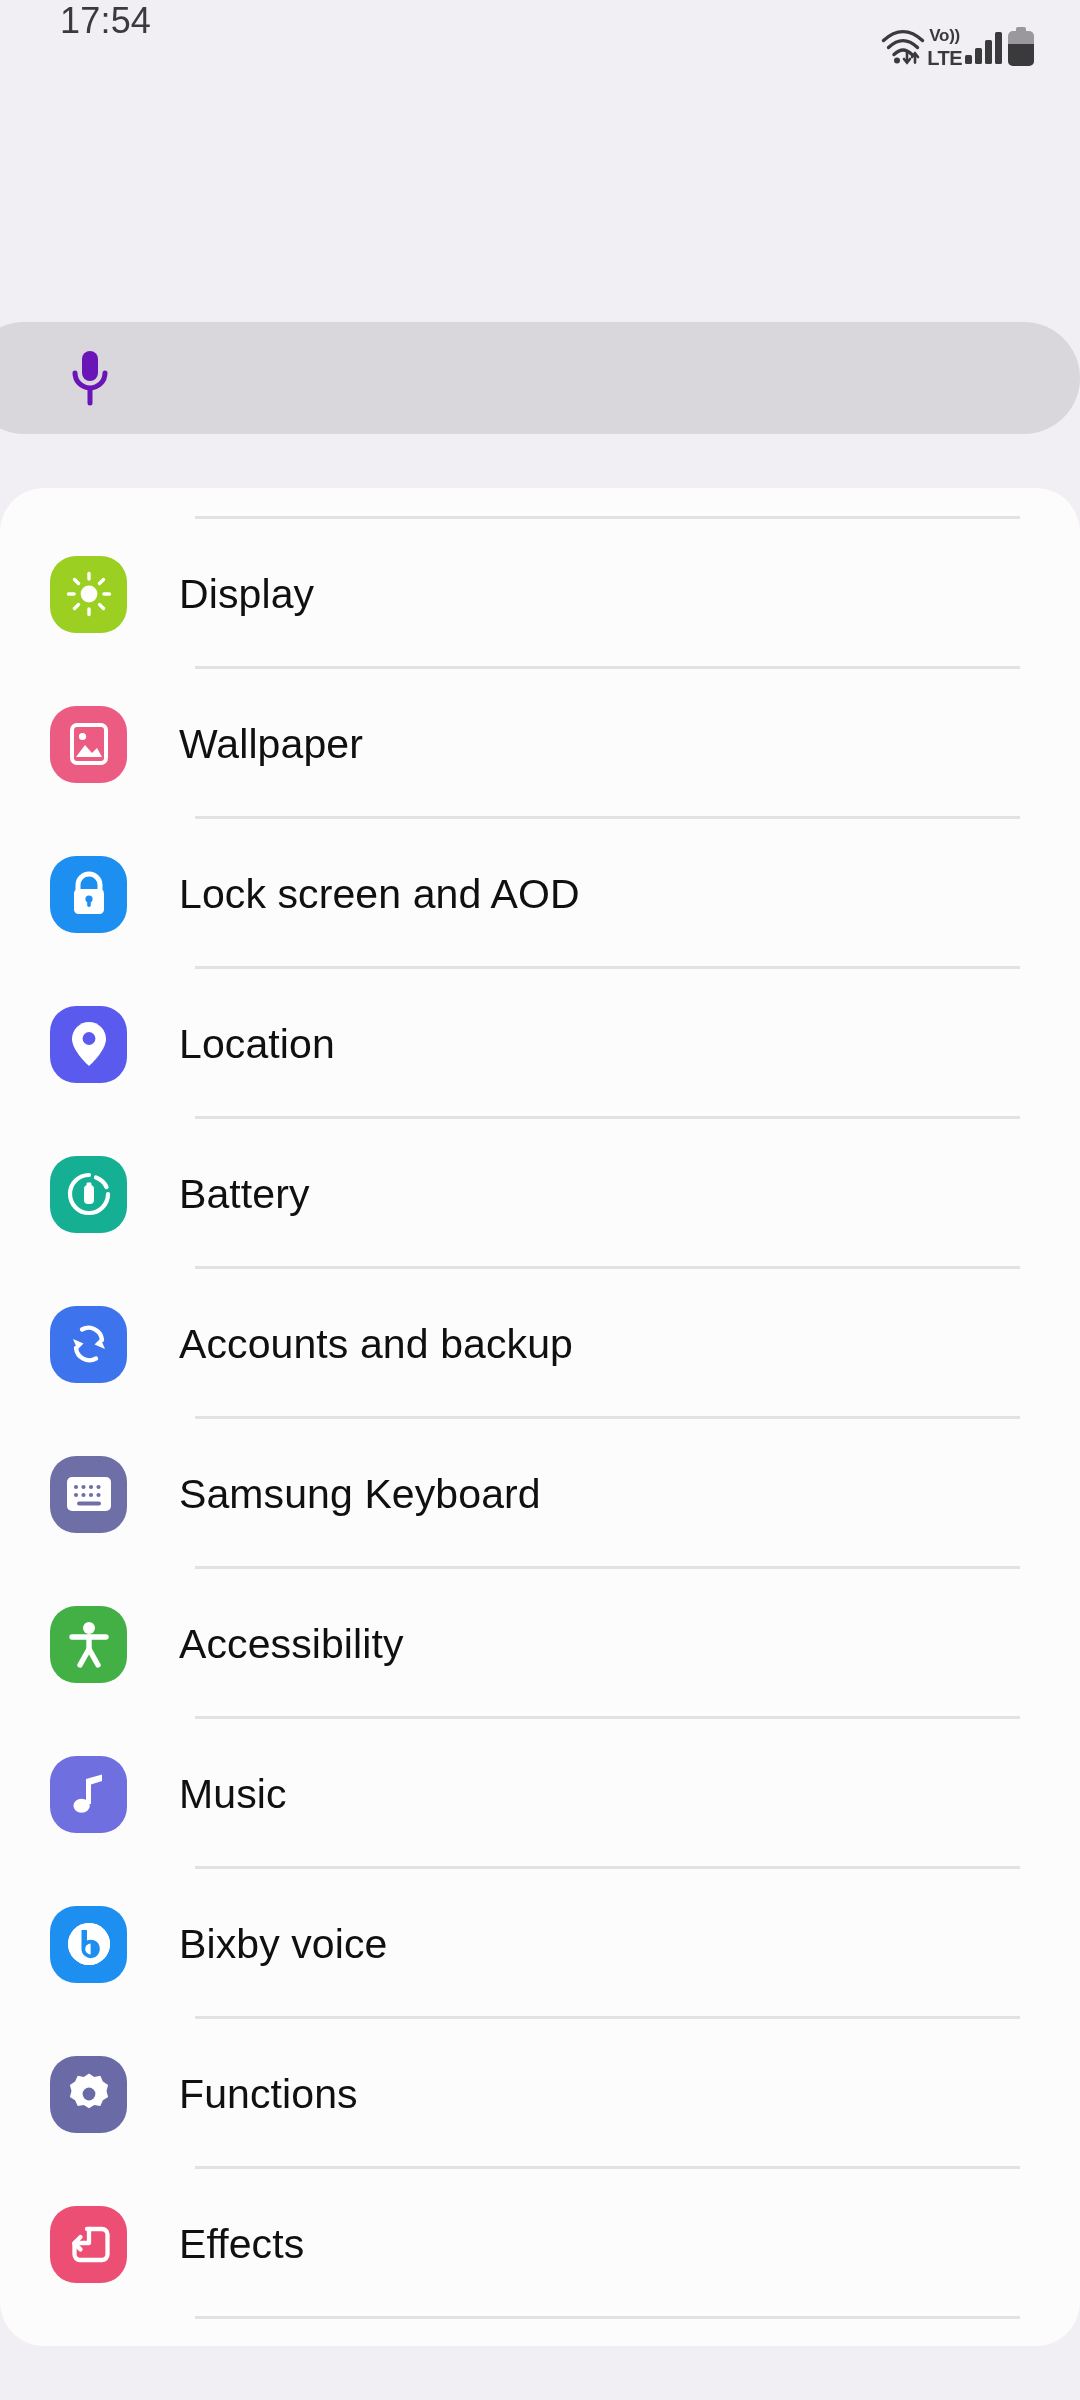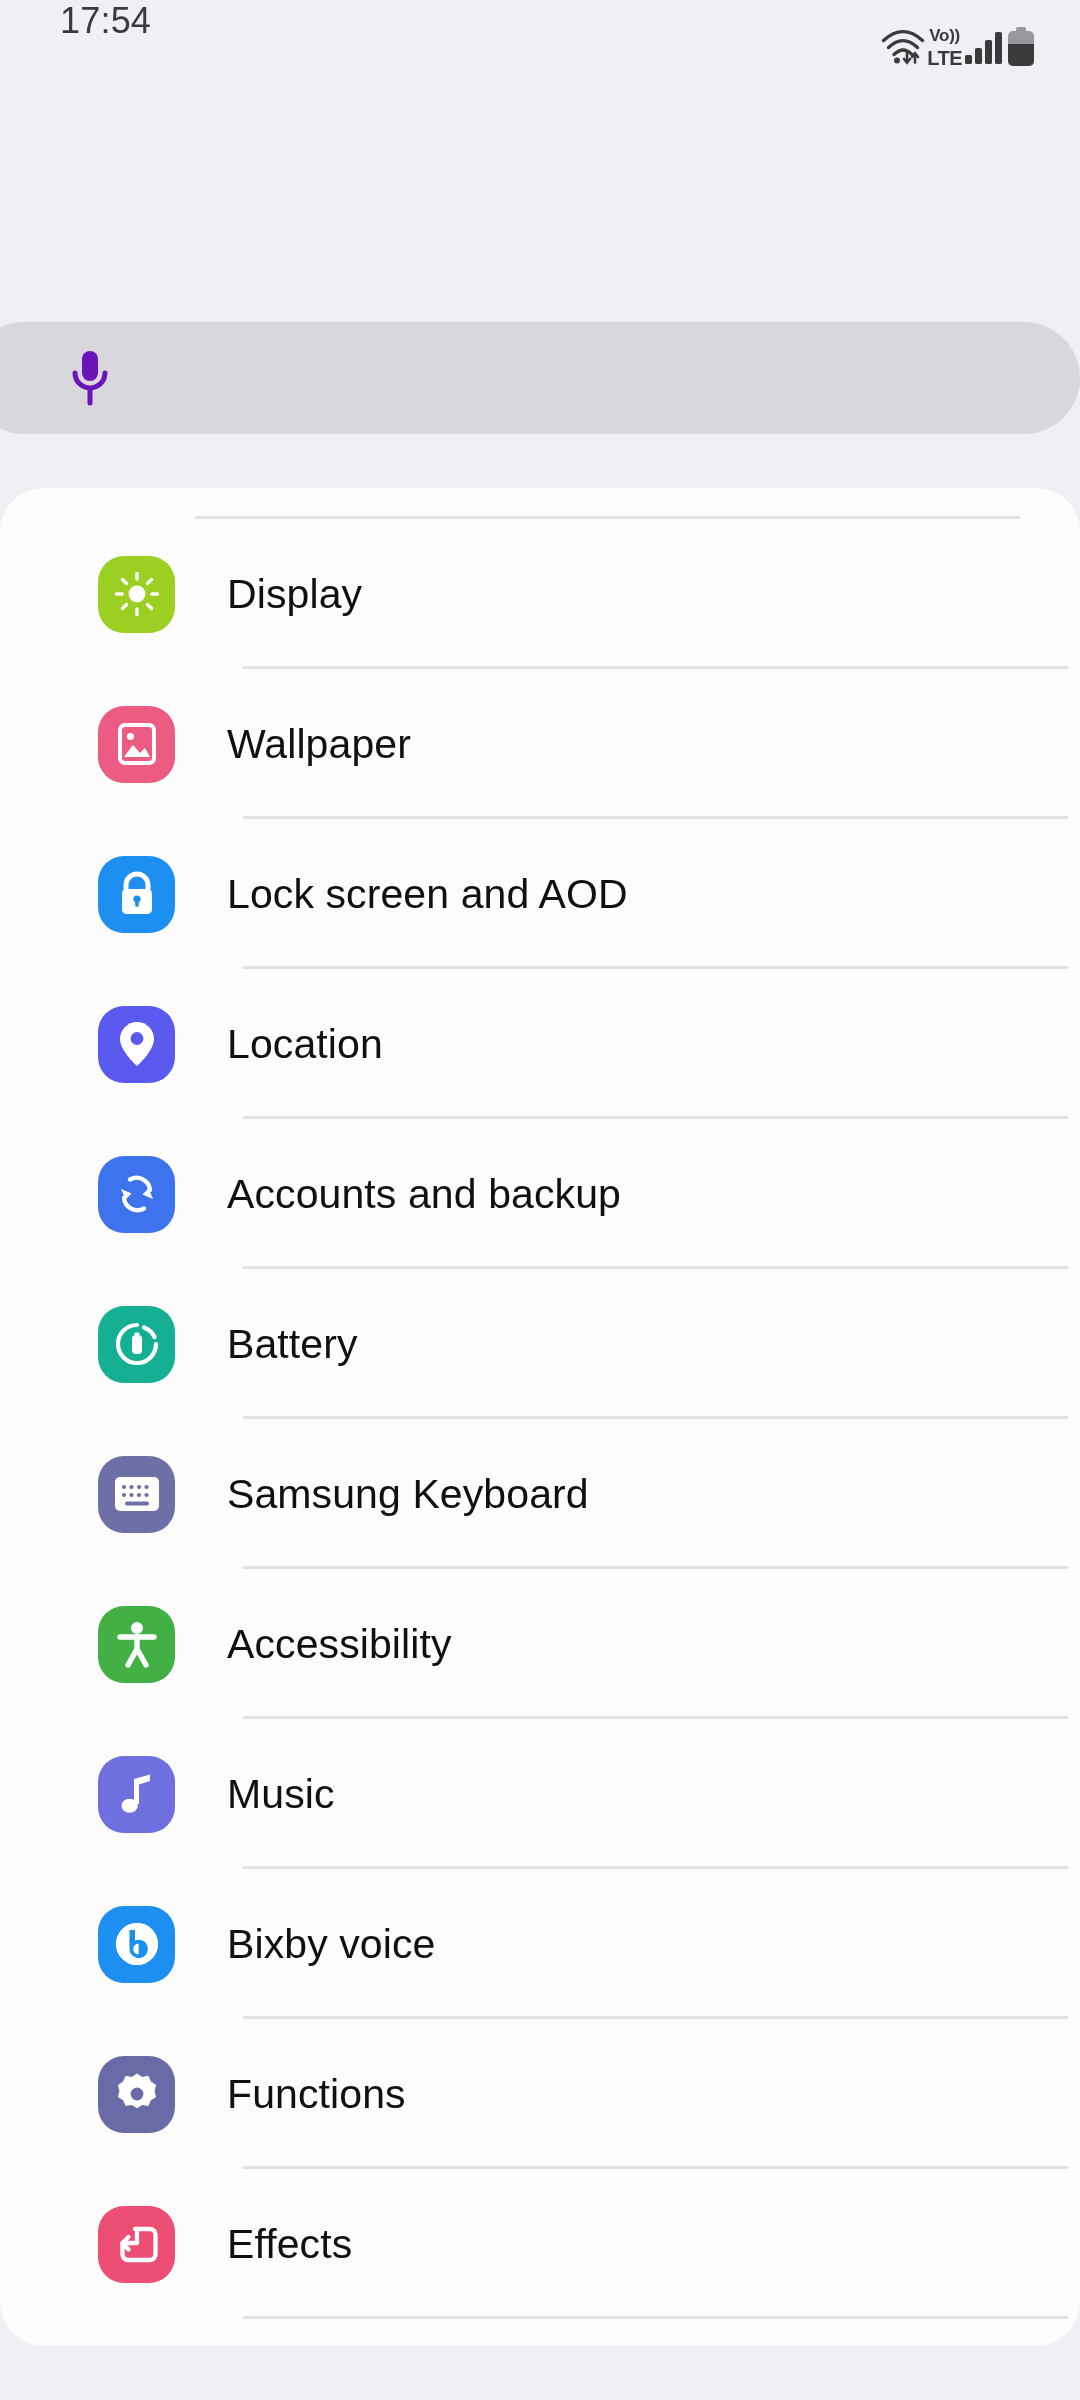--- a/index.html
+++ b/index.html
@@ -59,21 +59,21 @@
   .list-card {
     position:absolute; top:488px; left:0; width:1080px; height:1858px;
     background:#FCFCFC; border-radius:44px; overflow:hidden;
   }
   .top-divider {
     position:absolute; top:28px; left:195px; width:825px; height:3px; background:#E3E1E3;
   }
   .rows { position:absolute; top:31px; left:0; width:1080px; }
   .row {
     position:relative; height:150px; display:flex; align-items:center;
-    padding-left:50px; cursor:pointer;margin-left:48px;
+    padding-left:50px; cursor:pointer;
   }
   .row .divider {
     position:absolute; bottom:0; left:195px; width:825px; height:3px; background:#E3E1E3;
   }
   .icon-box {
     width:77px; height:77px; flex:0 0 77px;
     border-radius:34% / 34%;
     display:flex; align-items:center; justify-content:center;
     
     border-radius:26px;
@@ -194,45 +194,45 @@
           <div class="icon-box" style="background: rgb(90, 91, 238);">
             <svg width="40" height="50" viewBox="0 0 40 50">
               <path d="M20 3 C10.6 3 3 10.6 3 20 C3 32 20 47 20 47 C20 47 37 32 37 20 C37 10.6 29.4 3 20 3 Z" fill="#fff"></path>
               <circle cx="20" cy="19.5" r="6.4" fill="#5A5BEE"></circle>
             </svg>
           </div>
           <div class="row-label">Location</div>
           <div class="divider"></div>
         </div>
         <div class="row">
+          <div class="icon-box" style="background: rgb(21, 176, 147);">
+            <svg width="48" height="48" viewBox="0 0 48 48">
+              <g fill="none" stroke="#fff" stroke-width="4.2" stroke-linecap="round">
+                <path d="M24 5 A19 19 0 1 0 43 24"></path>
+                <path d="M31 7.5 A19 19 0 0 1 41.5 17"></path>
+              </g>
+              <rect x="19" y="15" width="10" height="19" rx="4" fill="#fff"></rect>
+              <rect x="21.5" y="12.5" width="5" height="3.5" rx="1.4" fill="#fff"></rect>
+            </svg>
+          </div>
+          <div class="row-label">Battery</div>
+          <div class="divider"></div>
+        </div>
+        <div class="row">
           <div class="icon-box" style="background: rgb(61, 116, 238);">
             <svg width="46" height="46" viewBox="0 0 46 46">
               <g fill="none" stroke="#fff" stroke-width="4.3" stroke-linecap="round">
                 <path d="M10 27 A13.5 13.5 0 0 0 30 37.5"></path>
                 <path d="M36 19 A13.5 13.5 0 0 0 16 8.5"></path>
               </g>
               <path d="M7 18 L11.5 28.5 L17.5 22.5 Z" fill="#fff"></path>
               <path d="M39 28 L34.5 17.5 L28.5 23.5 Z" fill="#fff"></path>
             </svg>
           </div>
           <div class="row-label">Accounts and backup</div>
-          <div class="divider"></div>
-        </div>
-        <div class="row">
-          <div class="icon-box" style="background: rgb(21, 176, 147);">
-            <svg width="48" height="48" viewBox="0 0 48 48">
-              <g fill="none" stroke="#fff" stroke-width="4.2" stroke-linecap="round">
-                <path d="M24 5 A19 19 0 1 0 43 24"></path>
-                <path d="M31 7.5 A19 19 0 0 1 41.5 17"></path>
-              </g>
-              <rect x="19" y="15" width="10" height="19" rx="4" fill="#fff"></rect>
-              <rect x="21.5" y="12.5" width="5" height="3.5" rx="1.4" fill="#fff"></rect>
-            </svg>
-          </div>
-          <div class="row-label">Battery</div>
           <div class="divider"></div>
         </div>
         <div class="row">
           <div class="icon-box" style="background: rgb(110, 111, 166);">
             <svg width="48" height="40" viewBox="0 0 48 40">
               <rect x="2" y="3" width="44" height="34" rx="5" fill="#fff"></rect>
               <g fill="#6E6FA6">
                 <circle cx="11" cy="13" r="2.1"></circle>
                 <circle cx="18.5" cy="13" r="2.1"></circle>
                 <circle cx="26" cy="13" r="2.1"></circle>

